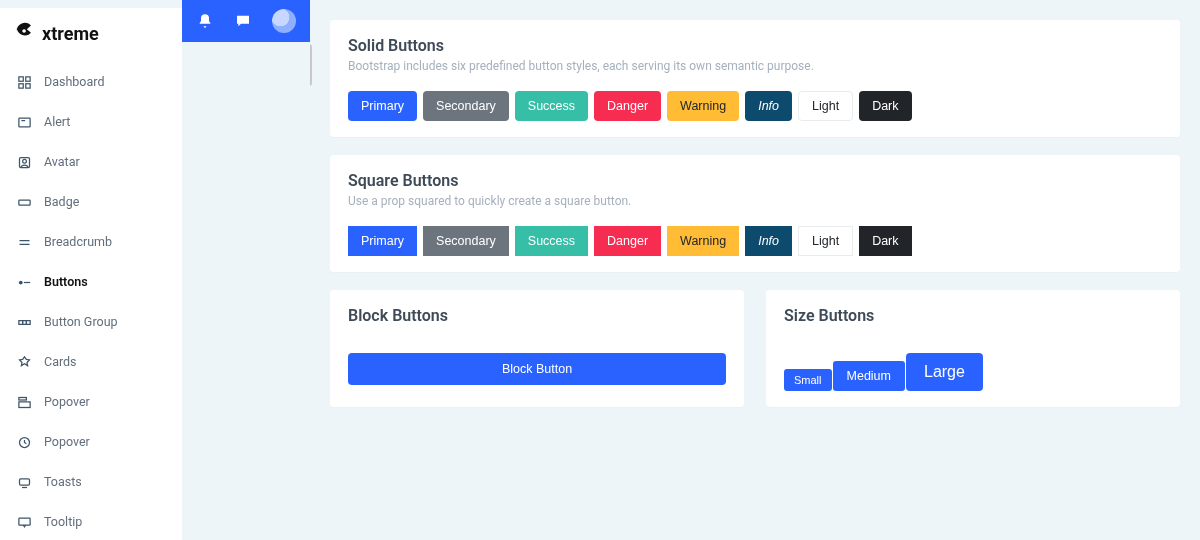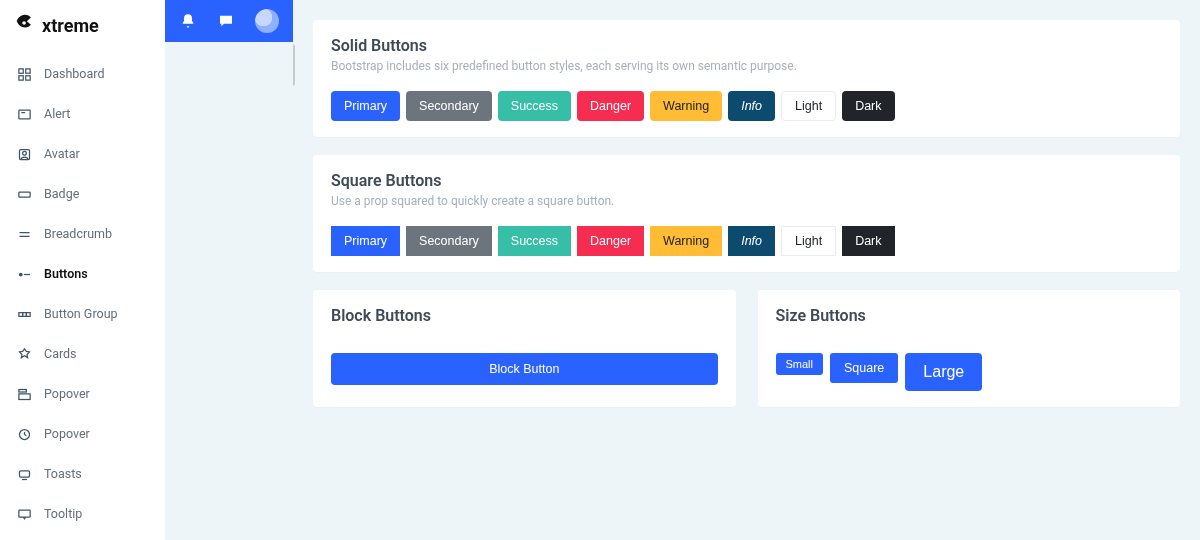--- a/index.html
+++ b/index.html
@@ -1,18 +1,18 @@
 <!DOCTYPE html>
 <html><head>
 <meta charset="utf-8">
 <style>
 * { box-sizing: border-box; margin: 0; padding: 0; }
 body { font-family: -apple-system, BlinkMacSystemFont, "Segoe UI", Roboto, sans-serif; background: #eef5f9; color: #3e5569; font-size: 14px; }
 .app { display: flex; width: 1200px; height: 540px; overflow: hidden; }
-.sidebar { width: 165px; background: #fff; flex-shrink: 0; display: flex; flex-direction: column; }
+.sidebar { width: 182px; background: #fff; flex-shrink: 0; display: flex; flex-direction: column; margin-top: 8px; }
 .brand { display: flex; align-items: center; gap: 6px; padding: 12px 14px; font-weight: 700; font-size: 18px; color: #111; }
 .brand svg { width: 22px; height: 22px; }
 .nav { list-style: none; padding: 4px 0; overflow-y: auto; }
 .nav-item { display: flex; align-items: flex-start; gap: 12px; padding: 12px 16px; color: #616e7c; cursor: pointer; font-size: 12.5px; }
 .nav-item.active { color: #111; font-weight: 600; }
 .nav-item .ic { width: 16px; height: 16px; display: inline-flex; align-items: center; justify-content: center; color: #3e5569; }
 .main-col { flex: 1; display: flex; min-width: 0; }
 .topbar { background: #2962ff; height: 42px; display: flex; align-items: center; justify-content: flex-end; padding: 0 14px; gap: 20px; color: #fff; }
 .topbar .tb-ic { width: 18px; height: 18px; display: inline-flex; align-items: center; justify-content: center; cursor: pointer; }
 .topbar .avatar { width: 24px; height: 24px; border-radius: 50%; background: radial-gradient(circle at 35% 35%, #c7d7ff 0 40%, #8fb0ff 41% 100%); cursor: pointer; }
@@ -31,21 +31,21 @@
 .btn-warning { background: #ffbc34; color: #212529; }
 .btn-info { background: #0c4a6e; font-style: italic; }
 .btn-light { background: #fff; color: #212529; border: 1px solid #e9ecef; }
 .btn-dark { background: #212529; }
 .row2 { display: flex; gap: 22px; }
 .row2 .card { flex: 1; }
 .block-btn { display: block; width: 100%; background: #2962ff; color: #fff; border: none; padding: 9px 0; border-radius: 4px; font-size: 12.5px; cursor: pointer; }
 .btn-sm { padding: 5px 10px; font-size: 11px; border-radius: 3px; }
 .btn-md { padding: 8px 14px; font-size: 12.5px; border-radius: 3px; }
 .btn-lg { padding: 10px 18px; font-size: 16px; border-radius: 4px; }
-.size-row { display: flex; gap: 7px; align-items: flex-start; }
+.size-row { display: flex; gap: 1px; align-items: flex-end; }
 </style>
 </head>
 <body>
 
 <div class="app">
   <aside class="sidebar">
     <div class="brand">
       <span>
         <svg viewBox="0 0 24 24" fill="#111">
             <path d="M3 12c0-5 4-9 9-9 3 0 5 1.3 6.5 3L14 10l4.5 4c-1.5 1.7-3.5 3-6.5 3-5 0-9-4-9-9zm8-2a2 2 0 100 4 2 2 0 000-4z"></path>
@@ -216,21 +216,21 @@
 
       <div class="row2">
         <div class="card">
           <div class="card-title" style="margin-bottom:28px;">Block Buttons</div>
           <button class="block-btn">Block Button</button>
         </div>
         <div class="card">
           <div class="card-title" style="margin-bottom:28px;">Size Buttons</div>
           <div class="size-row">
             <button class="btn btn-primary btn-sm">Small</button>
-            <button class="btn btn-primary btn-md">Square</button>
+            <button class="btn btn-primary btn-md">Medium</button>
             <button class="btn btn-primary btn-lg">Large</button>
           </div>
         </div>
       </div>
 
     </div>
   </div>
 </div>
 
 </body></html>

